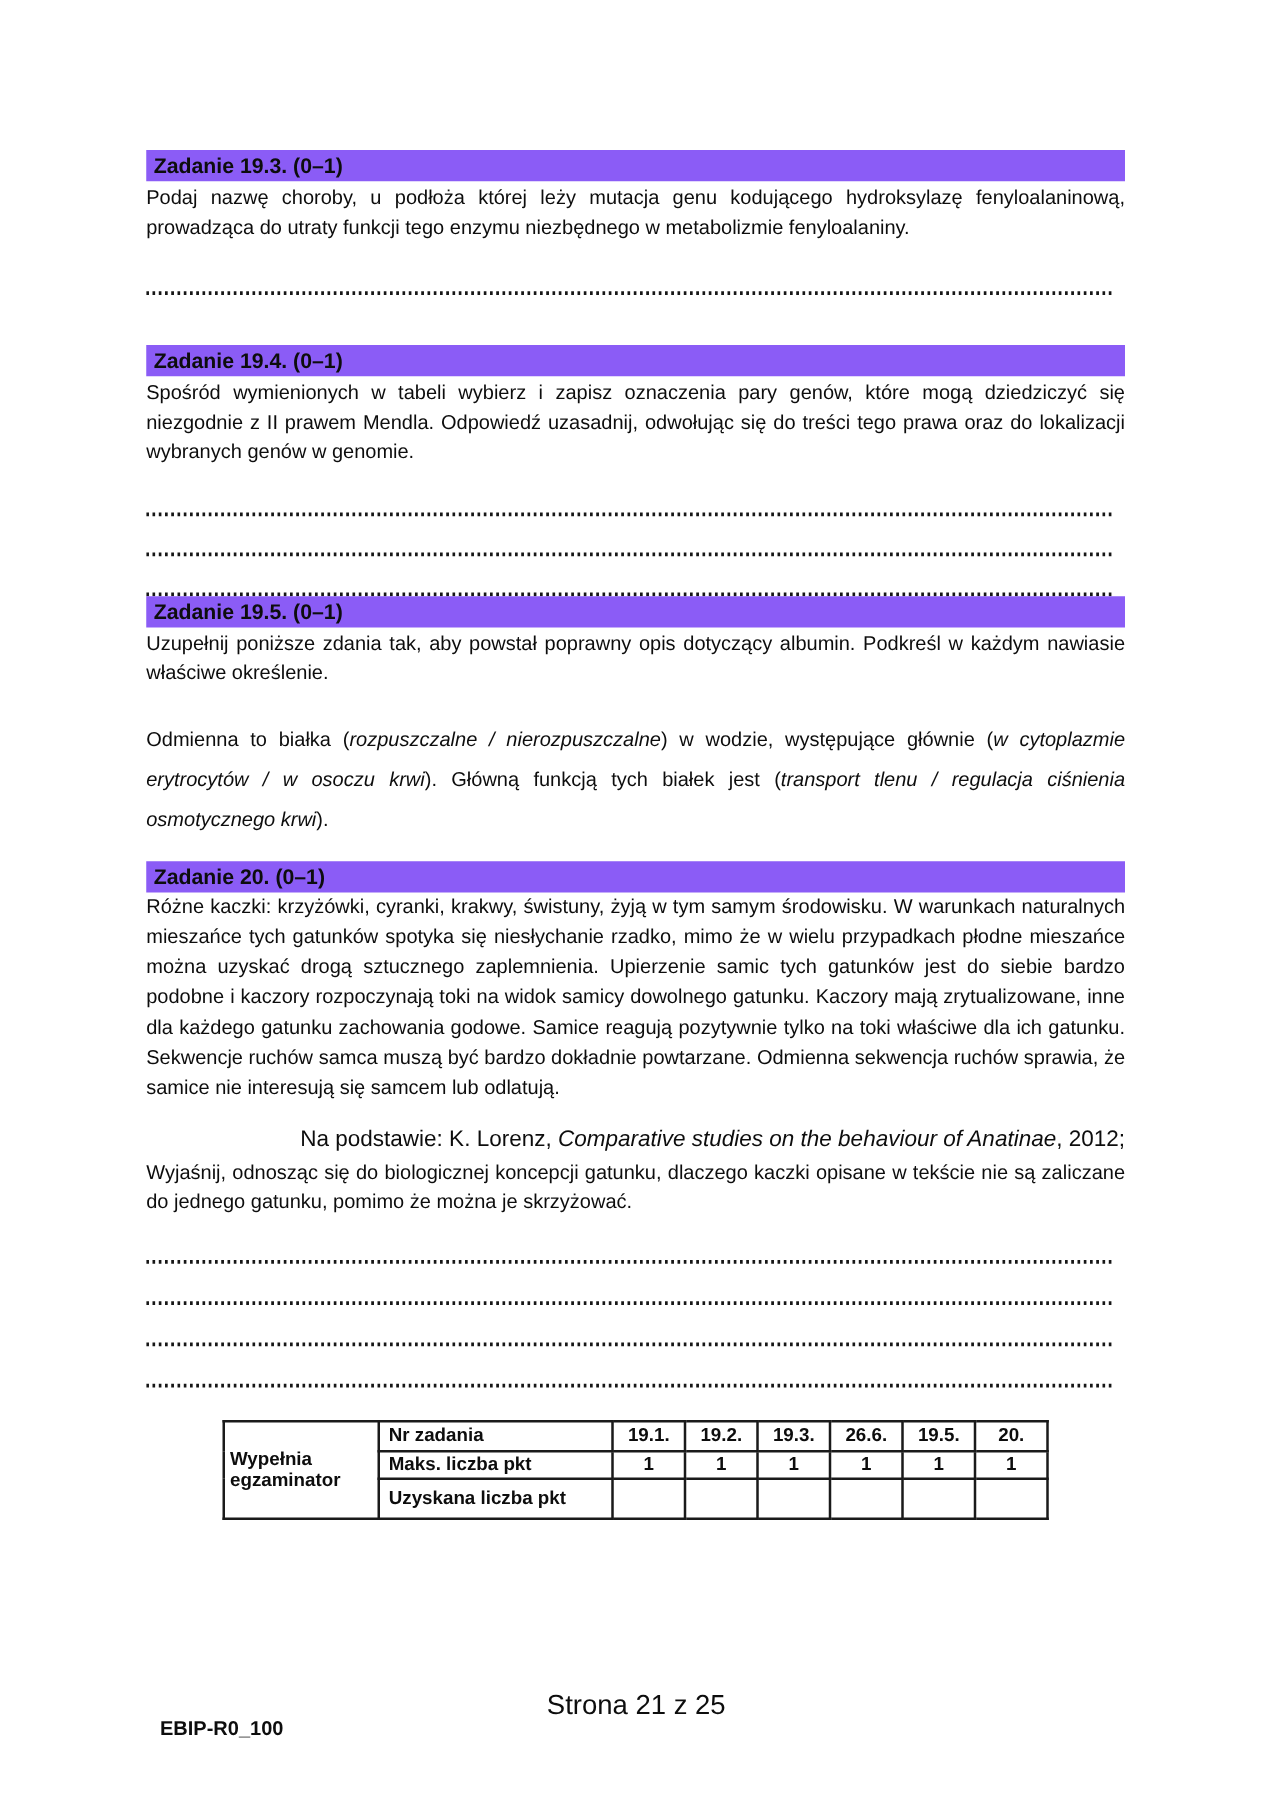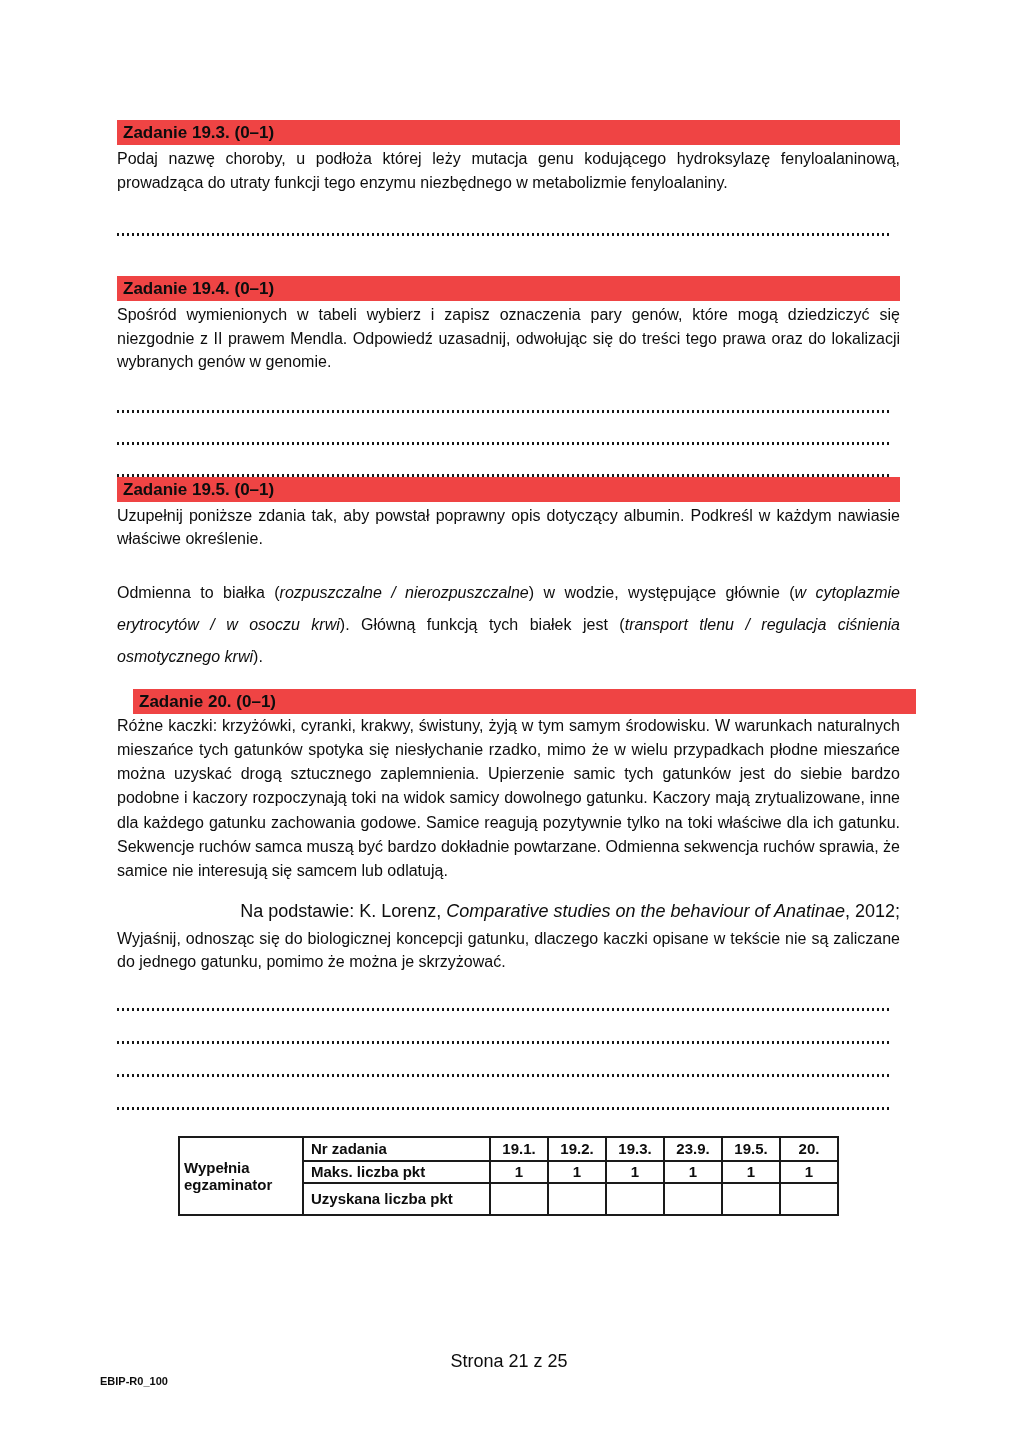--- a/index.html
+++ b/index.html
@@ -3,67 +3,67 @@
 <meta charset="utf-8">
 <style>
   html,body{margin:0;padding:0;}
   body{
     width:1018px;height:1440px;background:#ffffff;color:#0d0d0d;
     font-family:"Liberation Sans","DejaVu Sans",sans-serif;
     position:relative;overflow:hidden;
   }
   .content{position:absolute;left:117px;top:0;width:783px;}
   .task-header{
-    box-sizing:border-box;width:100%;background:#ef4444;
+    box-sizing:border-box;width:100%;background:#8b5cf6;
     font-weight:bold;font-size:17px;line-height:19px;
     padding:3px 6px;height:25px;
   }
   .h1{margin-top:120px;}
   .para{
     font-size:16px;line-height:23.5px;text-align:justify;margin:2px 0 0 0;
   }
   .bold{font-weight:normal;}
   .answer-line{
     height:3px;width:98.8%;
     background-image:repeating-linear-gradient(to right,#161616 0,#161616 2px,transparent 2px,transparent 5px);
     background-repeat:repeat-x;background-position:left center;background-size:5px 2.5px;
   }
   .al-1{margin-top:39px;}
   .h2{margin-top:40px;}
   .al-2{margin-top:36px;}
   .al-gap{margin-top:29px;}
   .h3{}
   .albumin{line-height:32px;margin-top:26px;}
   .albumin i{font-family:"Liberation Sans","DejaVu Sans",sans-serif;}
-  .h4{margin-top:16px;margin-left:16px;}
+  .h4{margin-top:16px;}
   .para20{line-height:24.3px;margin-top:0;}
   .citation{
     margin-top:16px;text-align:right;font-size:18px;line-height:23px;
   }
   .question{margin-top:4px;}
   .al-3{margin-top:34px;}
   .al-4{margin-top:30px;}
   .score-table{
     border-collapse:collapse;margin:26px auto 0 auto;
     font-size:15px;font-weight:bold;color:#0d0d0d;
   }
   .score-table td{border:2px solid #1a1a1a;padding:0 4px;margin-left:47px;}
   .score-table .filler{width:114px;text-align:left;font-size:15px;}
   .score-table .rh{width:174px;text-align:left;padding-left:7px;}
   .score-table .num{width:48px;text-align:center;}
   .score-table .r1 td{height:22px;}
   .score-table .r2 td{height:20px;}
   .score-table .r3 td{height:30px;}
   .page-num{
     position:absolute;top:1351px;left:0;width:100%;text-align:center;
-    font-size:18px;
+    font-size:22px;
   }
   .doc-code{
-    position:absolute;top:1375px;left:100px;
-    font-size:11px;font-weight:bold;
+    position:absolute;top:1375px;left:128px;
+    font-size:16px;font-weight:bold;
   }
 </style>
 </head>
 <body>
 
 <div class="content">
 
   <div class="task-header h1">Zadanie 19.3. (0–1)</div>
   <p class="para bold">Podaj nazwę choroby, u&nbsp;podłoża której leży mutacja genu kodującego hydroksylazę fenyloalaninową, prowadząca do utraty funkcji tego enzymu niezbędnego w&nbsp;metabolizmie fenyloalaniny.</p>
   <div class="answer-line al-1"></div>
@@ -90,21 +90,21 @@
   <div class="answer-line al-4"></div>
 
   <table class="score-table">
     <tbody>
         <tr class="r1">
       <td class="filler" rowspan="3">Wypełnia egzaminator</td>
       <td class="rh">Nr zadania</td>
       <td class="num">19.1.</td>
       <td class="num">19.2.</td>
       <td class="num">19.3.</td>
-      <td class="num">23.9.</td>
+      <td class="num">26.6.</td>
       <td class="num">19.5.</td>
       <td class="num">20.</td>
     </tr>
     <tr class="r2">
       <td class="rh">Maks. liczba pkt</td>
       <td class="num">1</td>
       <td class="num">1</td>
       <td class="num">1</td>
       <td class="num">1</td>
       <td class="num">1</td>

